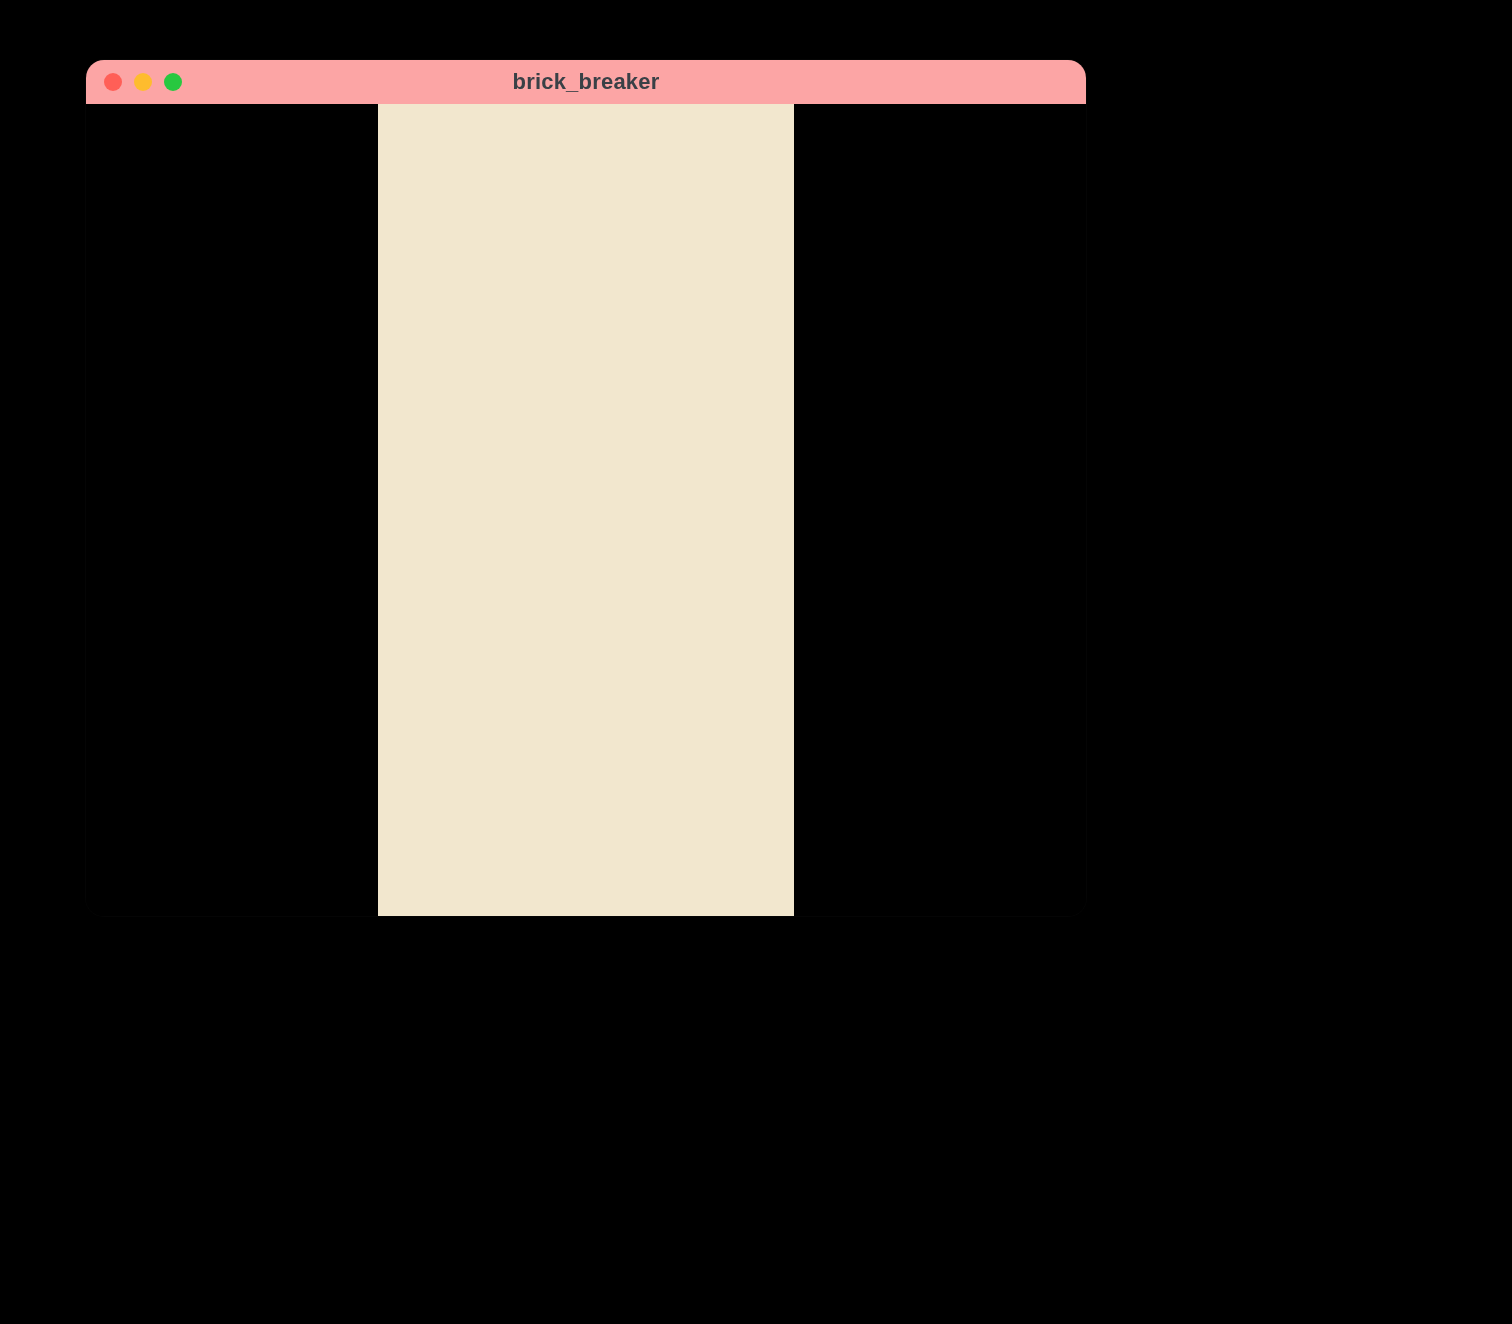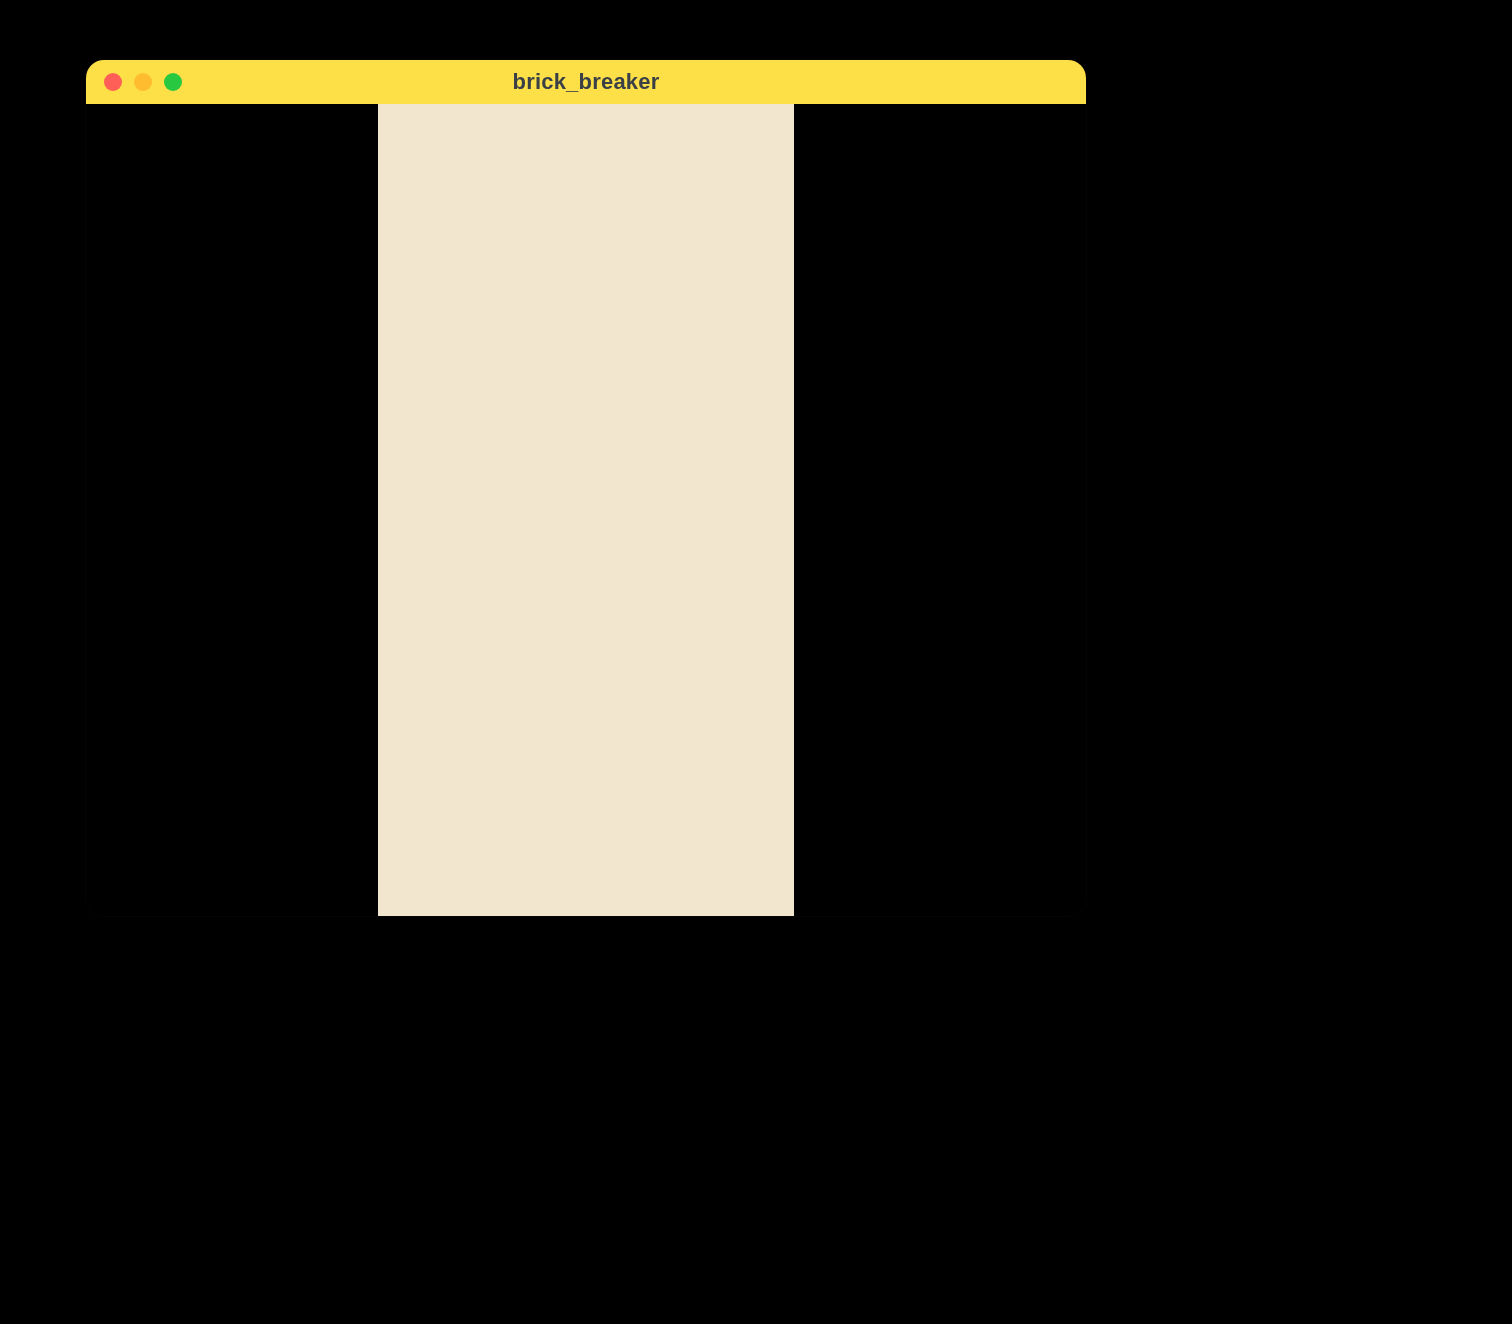--- a/index.html
+++ b/index.html
@@ -24,21 +24,21 @@
       width: 1000px;
       height: 856px;
       background: #000000;
       border-radius: 18px;
       overflow: hidden;
       box-shadow: 0 0 0 1px rgba(255,255,255,0.02);
     }
 
     .titlebar {
       height: 44px;
-      background: #fde047;
+      background: #fca5a5;
       display: flex;
       align-items: center;
       position: relative;
     }
 
     .traffic-lights {
       display: flex;
       align-items: center;
       gap: 12px;
       padding-left: 18px;

